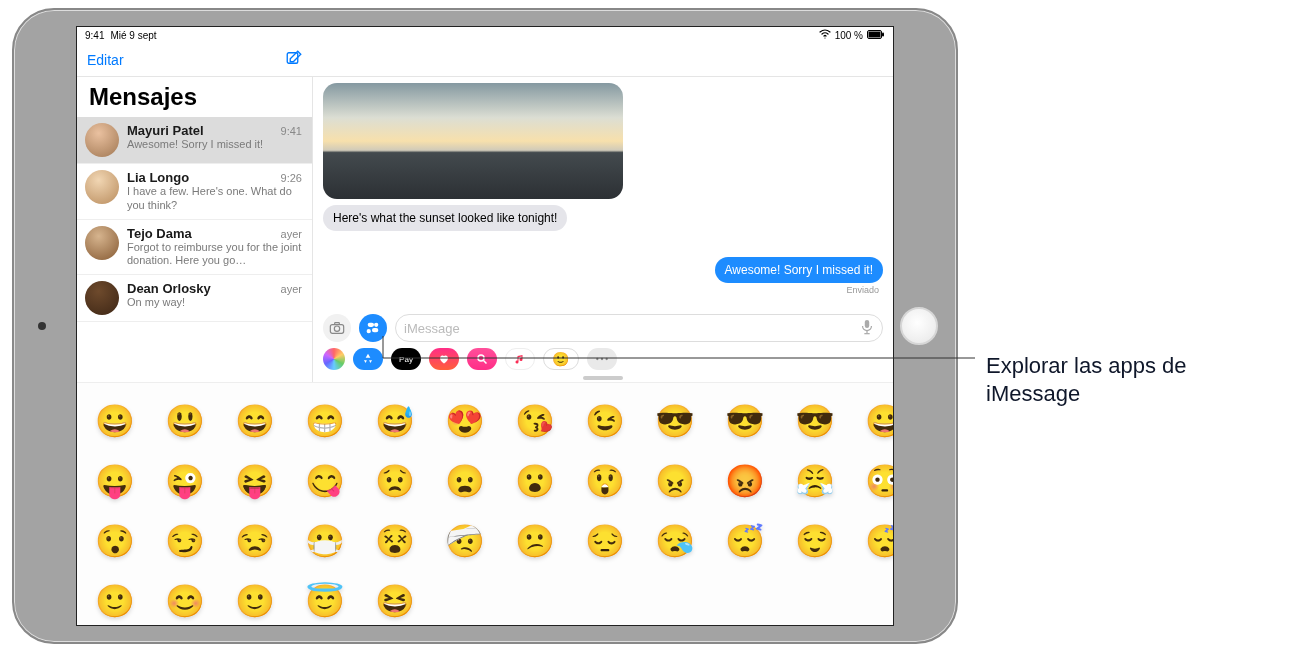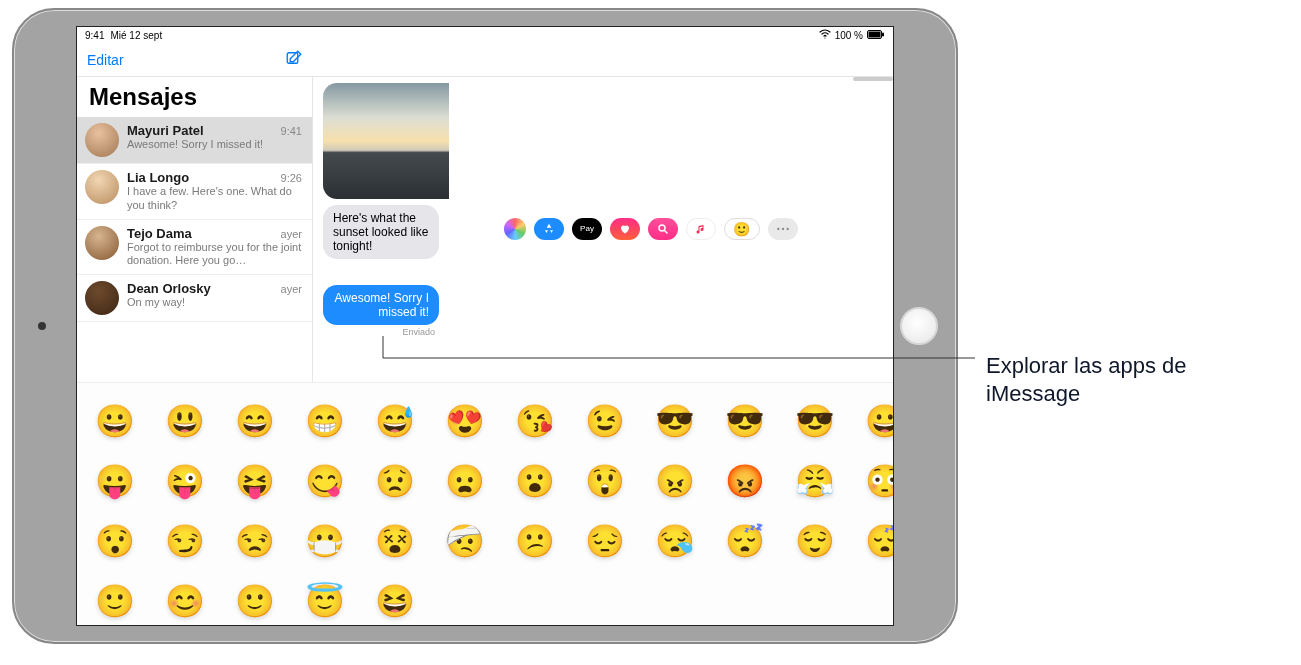--- a/index.html
+++ b/index.html
@@ -139,24 +139,23 @@
   .avatar.a4 { background: radial-gradient(circle at 40% 30%, #6e4a2c, #3d2615); }
   .thread-body { flex:1; min-width:0; }
   .thread-top { display:flex; justify-content:space-between; align-items:baseline; }
   .thread-name { font-size:13px; font-weight:600; color:#1a1a1a; white-space:nowrap; overflow:hidden; text-overflow:ellipsis;}
   .thread-time { font-size:11px; color:#888; }
   .thread-preview { font-size:11px; color:#7a7a7a; line-height:1.25; max-height:28px; overflow:hidden;}
   
   .conversation {
     flex:1;
     display:flex;
-    flex-direction:row;
+    flex-direction:column;
     min-width:0;
     background:#fff;
-    gap:45px;
   }
   .messages {
     flex:1;
     padding:6px 10px 4px;
     position:relative;
     overflow:hidden;
   }
   .photo-msg {
     width:300px; height:116px;
     border-radius:14px;
@@ -285,21 +284,21 @@
 <body>
 
 <div class="ipad">
   <div class="front-camera"></div>
   <div class="home-button"></div>
   <div class="screen">
 
     <div class="status-bar">
       <div class="status-left">
         <span>9:41</span>
-        <span>Mié 12 sept</span>
+        <span>Mié 9 sept</span>
       </div>
       <div class="status-right">
         <span class="wifi-icon">
           <svg width="12" height="10" viewBox="0 0 12 10">
               <path d="M6 9 L6 9 M1 3 Q6 -1 11 3 M3 5 Q6 2.5 9 5 M5 7 Q6 6 7 7" stroke="#000" stroke-width="1.2" fill="none" stroke-linecap="round"></path>
             </svg>
         </span>
         <span>100 %</span>
         <span class="batt-icon">
           <svg width="18" height="9" viewBox="0 0 18 9">
@@ -378,20 +377,45 @@
       <div class="conversation">
         <div class="messages">
           <div class="photo-msg"></div>
           <div class="bubble-in">Here's what the sunset looked like tonight!</div>
           <div class="bubble-out-wrap">
             <div class="bubble-out">Awesome! Sorry I missed it!</div>
             <span class="delivered">Enviado</span>
           </div>
         </div>
 
+        <div class="input-row">
+          <div class="camera-btn">
+            <svg width="16" height="14" viewBox="0 0 24 20" fill="none" stroke="#888" stroke-width="1.8">
+                <rect x="2" y="5" width="20" height="13" rx="3"></rect>
+                <circle cx="12" cy="11" r="4"></circle>
+                <path d="M8 5 L9 2 H15 L16 5"></path>
+              </svg>
+          </div>
+          <div class="apps-btn">
+            <svg viewBox="0 0 24 24" fill="#fff">
+                <path d="M6 2h4a4 4 0 0 1 4 4v0a4 4 0 0 1-4 4H6a4 4 0 0 1-4-4 4 4 0 0 1 4-4zm8 10h4a4 4 0 0 1 4 4 4 4 0 0 1-4 4h-4a4 4 0 0 1-4-4 4 4 0 0 1 4-4zM4 14a4 4 0 1 1 0 8 4 4 0 0 1 0-8zm14-12a4 4 0 1 1 0 8 4 4 0 0 1 0-8z" transform="scale(0.8) translate(3,3)"></path>
+              </svg>
+          </div>
+          <div class="msg-input">
+            <span>iMessage</span>
+            <span class="mic-icon">
+              <svg width="14" height="16" viewBox="0 0 14 18" fill="#aaa">
+                  <rect x="4.5" y="1" width="5" height="9" rx="2.5"></rect>
+                  <path d="M2 8a5 5 0 0 0 10 0" stroke="#aaa" fill="none" stroke-width="1.4"></path>
+                  <line x1="7" y1="13" x2="7" y2="16" stroke="#aaa" stroke-width="1.4"></line>
+                  <line x1="4" y1="16.5" x2="10" y2="16.5" stroke="#aaa" stroke-width="1.4"></line>
+                </svg>
+            </span>
+          </div>
+        </div>
 
         <div class="app-drawer">
           <div class="chip-photos" title="Photos"></div>
           <div class="app-chip chip-store" title="App Store">
             <svg width="14" height="14" viewBox="0 0 24 24" fill="#fff">
                 <path d="M12 3l4 7h-8zM5 14h5l-2 5zM14 14h5l-3 5z"></path>
               </svg>
           </div>
           <div class="app-chip chip-pay" title="Pay">
               <span style="font-weight:400">Pay</span>

